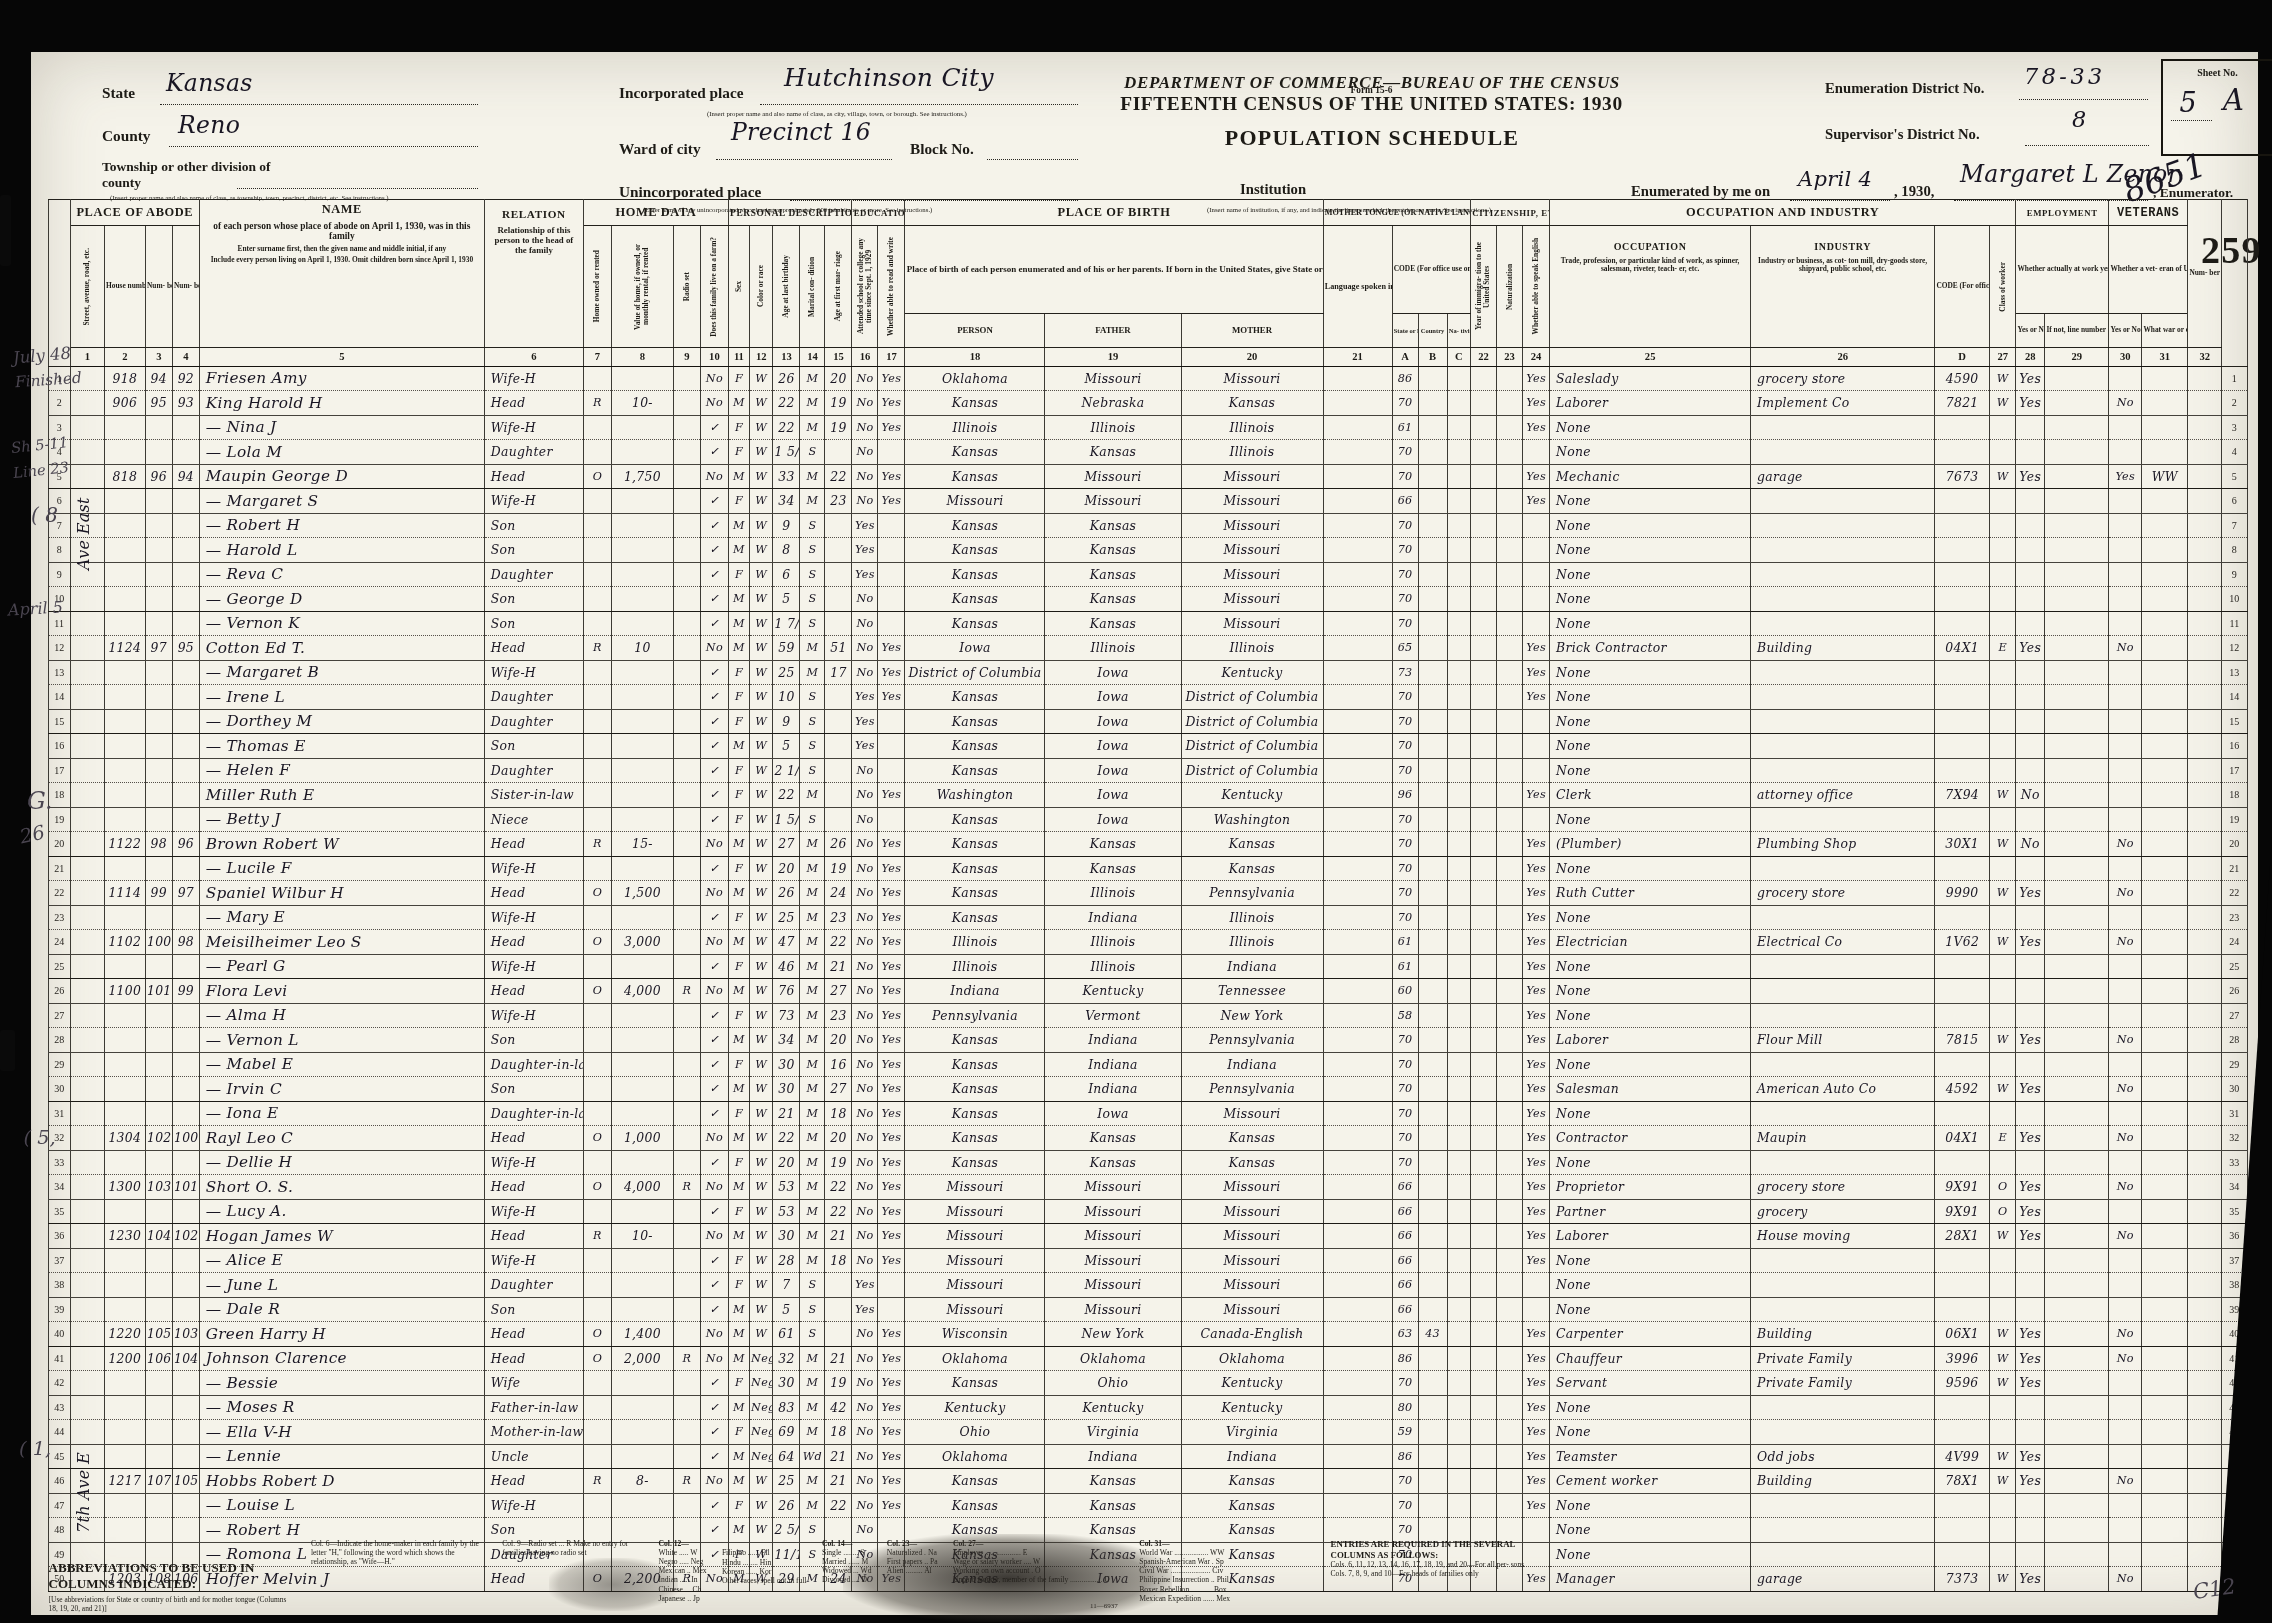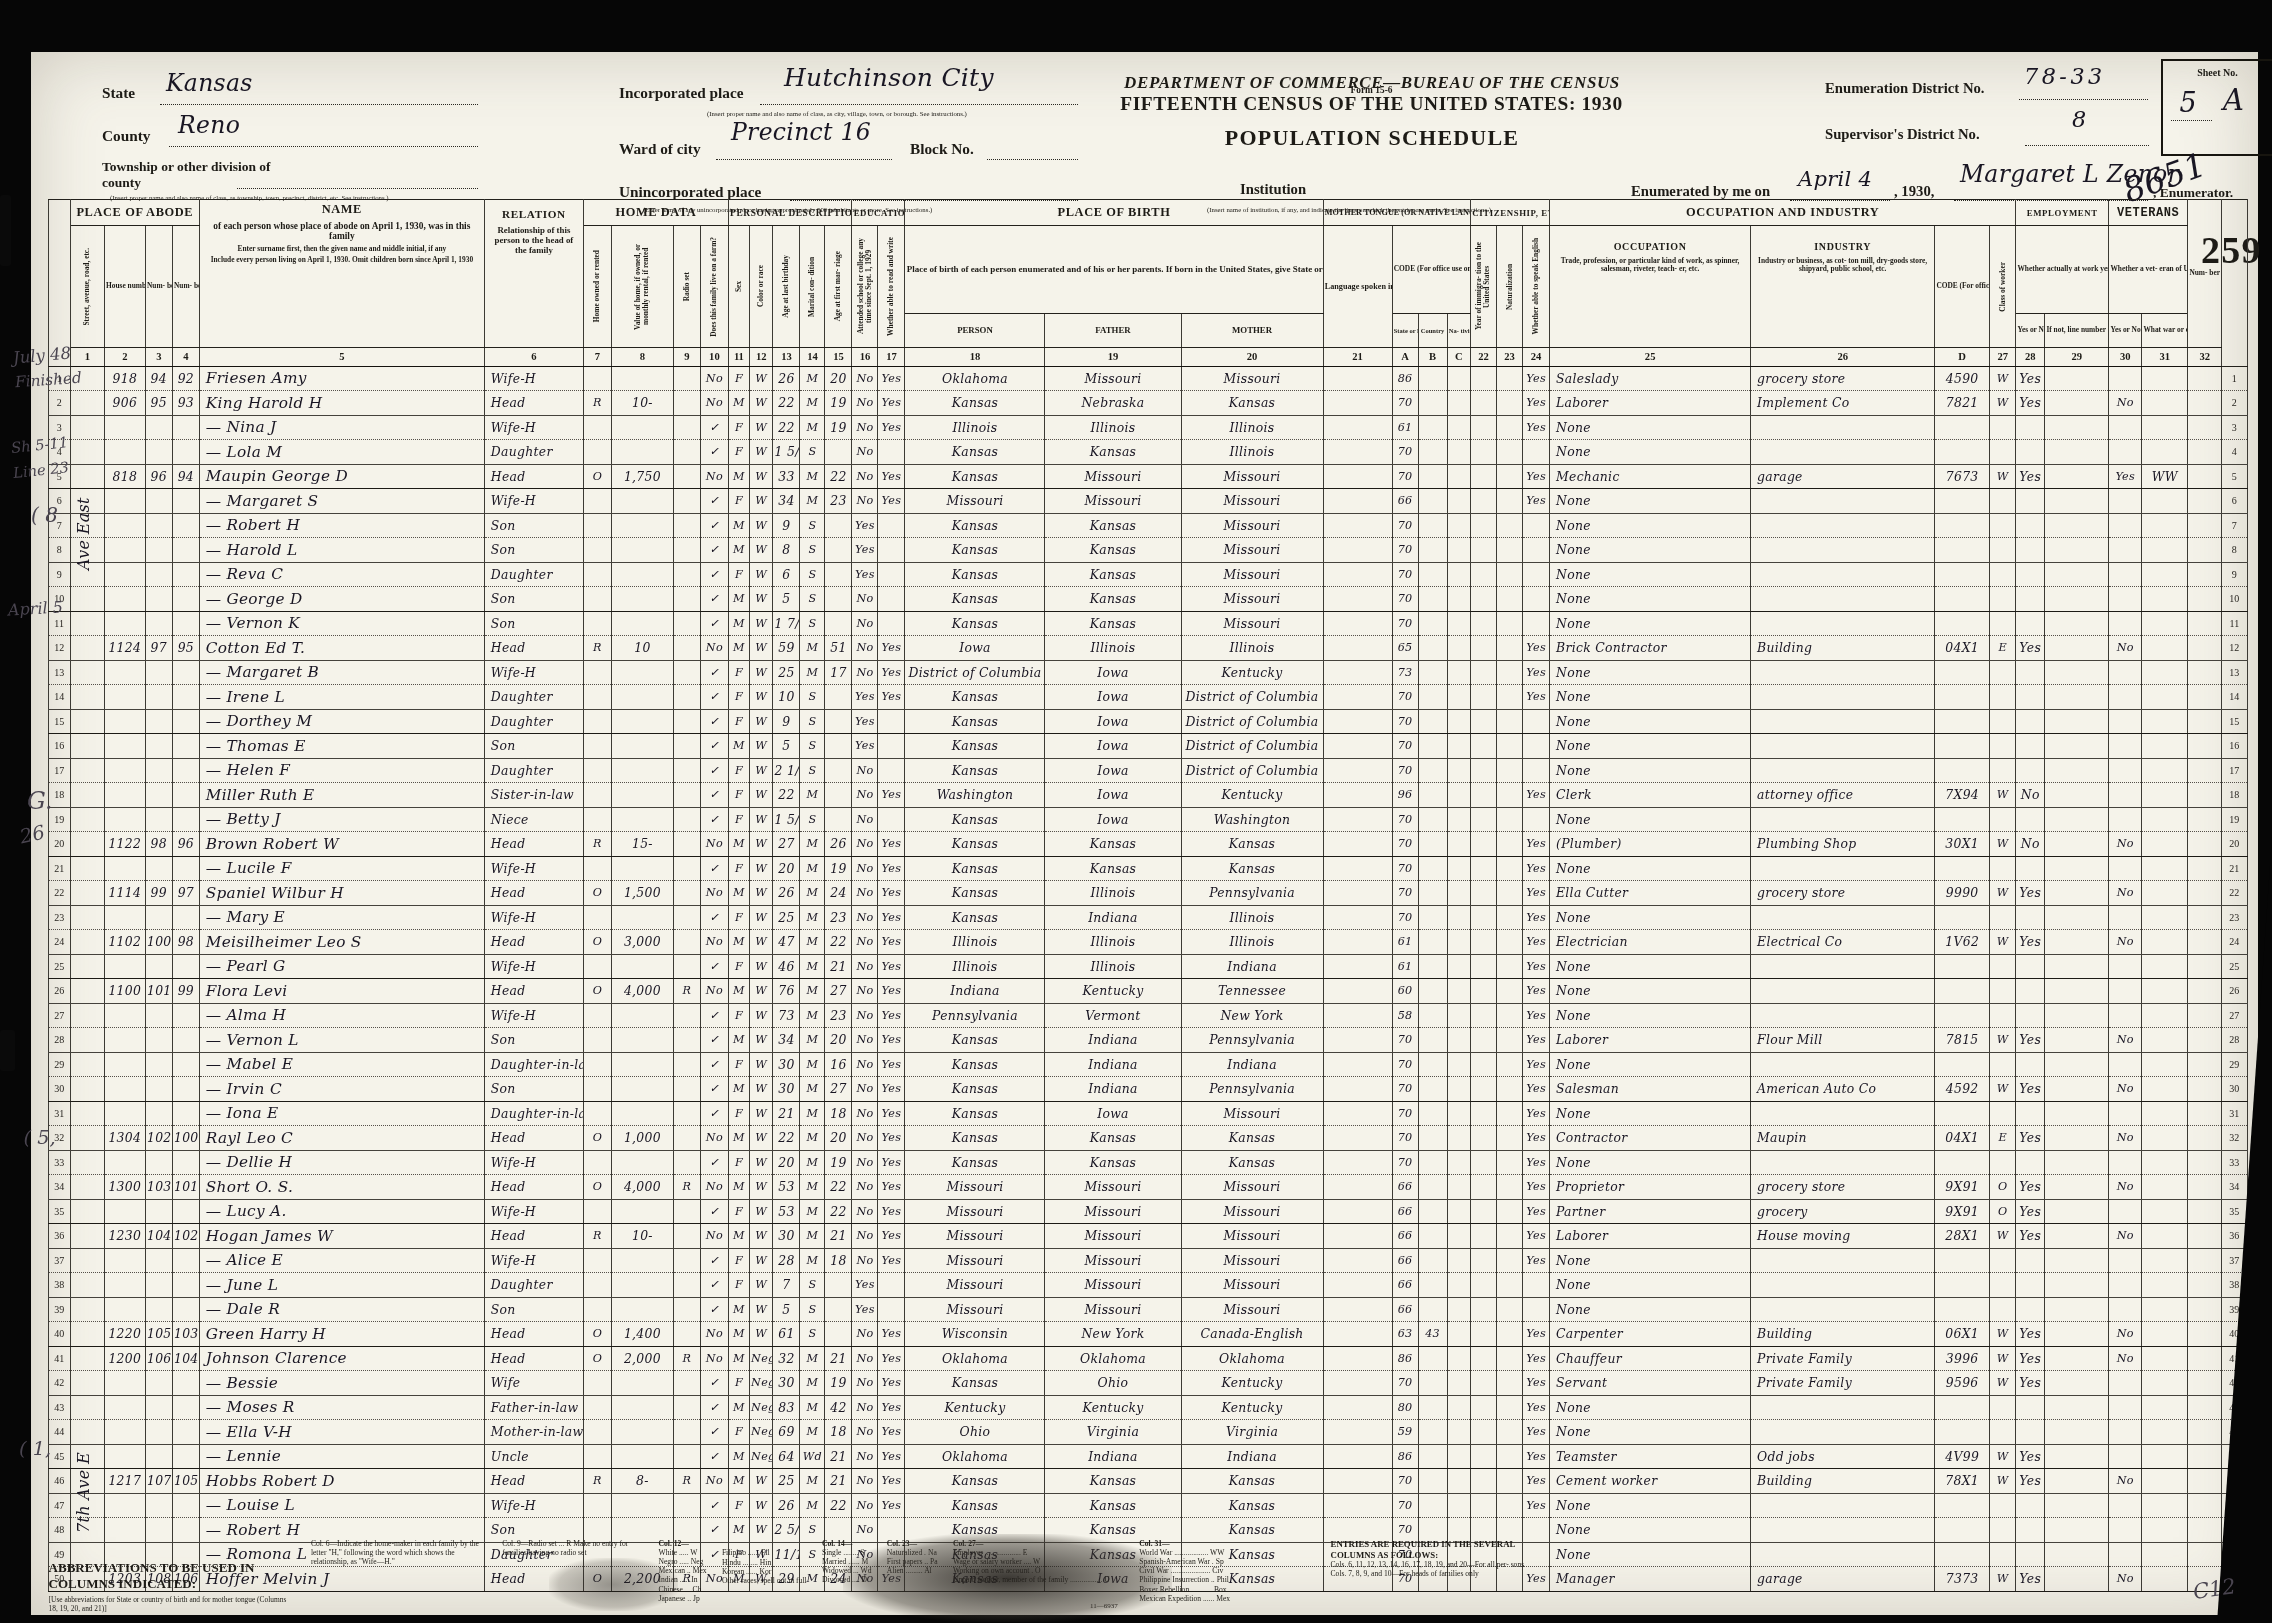--- a/index.html
+++ b/index.html
@@ -1161,21 +1161,21 @@
           <td class="hw sm">Kansas</td>
           <td class="hw sm">Illinois</td>
           <td class="hw sm">Pennsylvania</td>
           <td class="hw sm"></td>
           <td class="hw xs">70</td>
           <td class="hw xs"></td>
           <td class="hw xs"></td>
           <td class="hw sm"></td>
           <td class="hw sm"></td>
           <td class="hw xs">Yes</td>
-          <td class="hw lft sm">Ella Cutter</td>
+          <td class="hw lft sm">Ruth Cutter</td>
           <td class="hw lft sm">grocery store</td>
           <td class="hw sm">9990</td>
           <td class="hw xs">W</td>
           <td class="hw sm">Yes</td>
           <td class="hw sm"></td>
           <td class="hw xs">No</td>
           <td class="hw sm"></td>
           <td class="hw sm"></td>
           <td class="ln">22</td>
         </tr>

